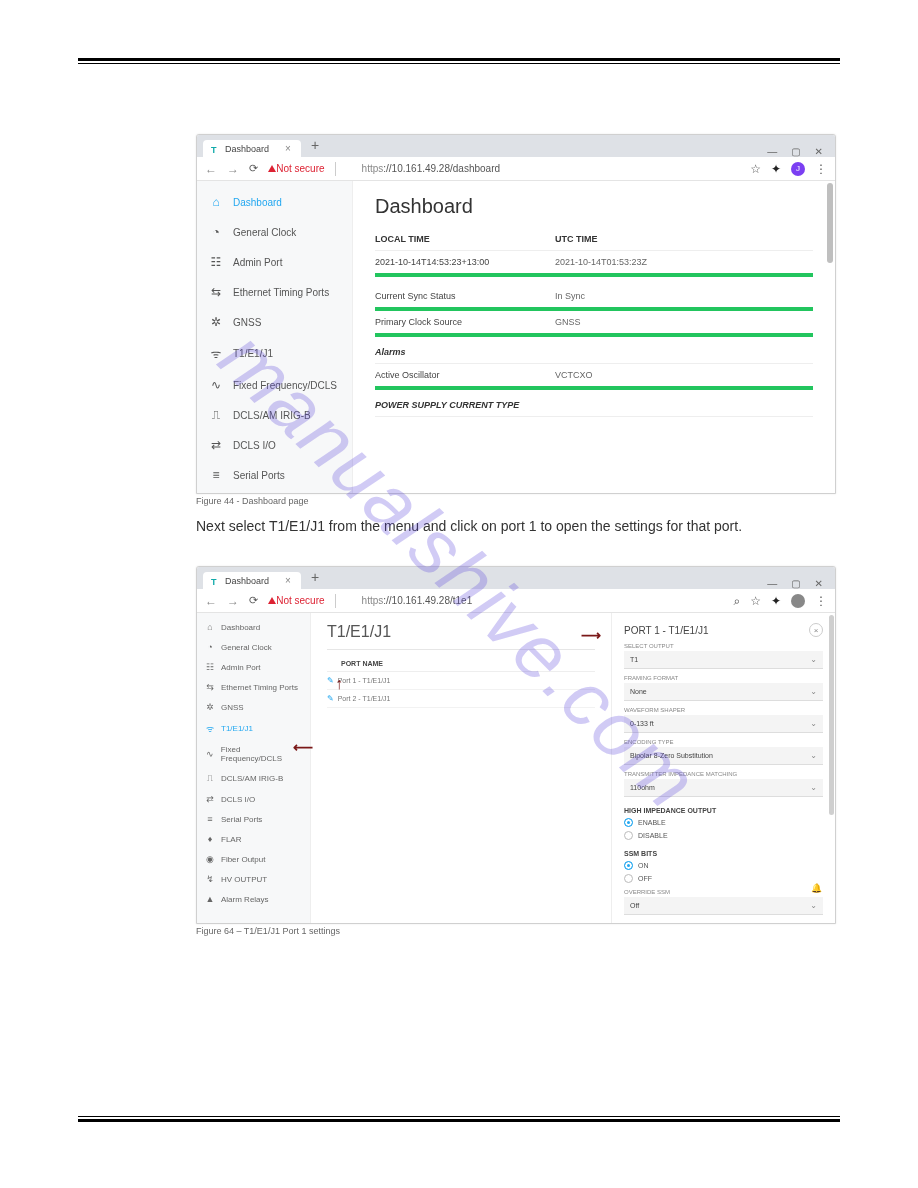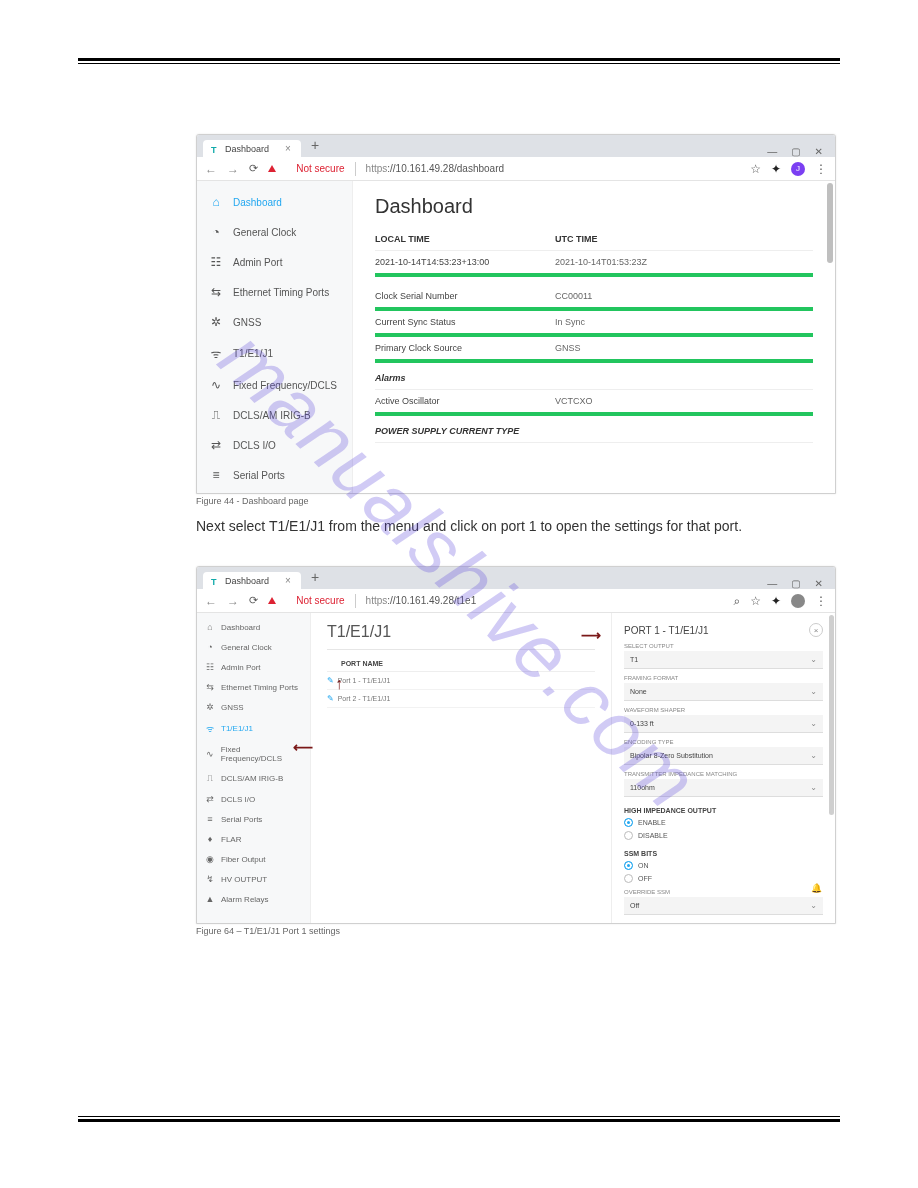--- a/index.html
+++ b/index.html
@@ -17,25 +17,25 @@
   .browser { border: 1px solid #d0d0d0; background: #fff; border-radius: 3px 3px 0 0; overflow: hidden; box-shadow: 0 0 2px rgba(0,0,0,.1); position: relative;}
   .tabbar { height: 22px; background: #dee1e6; display: flex; align-items: flex-end; padding-left: 6px; gap: 4px; }
   .tab { background: #fff; border-radius: 4px 4px 0 0; padding: 3px 10px 3px 8px; font-size: 9px; display:flex; align-items:center; gap:6px; color:#444;}
   .tab .t-icon { width:8px;height:8px; color:#1aa; font-weight:bold;}
   .tab .x { color:#888; font-size:10px; margin-left:10px;}
   .newtab { color:#666; font-size:14px; padding:0 6px 2px 6px; align-self:center;}
   .winctrl { margin-left:auto; display:flex; gap:14px; padding:4px 12px 0 0; color:#666; font-size:10px;}
   .addrbar { height:24px; background:#fff; border-bottom:1px solid #e4e4e4; display:flex; align-items:center; padding:0 8px; gap:10px; font-size:10px;}
   .navbtn { color:#888; font-size:12px;}
   .reload { color:#555; font-size:11px;}
-  .secure { color:#d23; display:flex; align-items:center; gap:20px;}
+  .secure { color:#d23; display:flex; align-items:center; gap:0;}
   .secure .tri { width:0;height:0;border-left:4px solid transparent;border-right:4px solid transparent;border-bottom:7px solid #d23;}
   .divider-v { width:1px; height:14px; background:#ccc;}
   .url { color:#555;}
-  .url .proto { color:#888;}
+  .url .proto { color:#888;margin-left:16px;}
   .addr-right { margin-left:auto; display:flex; align-items:center; gap:10px;}
   .star { color:#555; font-size:12px;}
   .ext { color:#222; font-size:12px;}
   .avatar { width:14px;height:14px;border-radius:50%;display:flex;align-items:center;justify-content:center;font-size:8px;color:#fff;}
   .avatar.purple{background:#7b3ff2;}
   .avatar.grey{background:#888;}
   .kebab { color:#555; font-size:12px; letter-spacing:0;}
 
   
   .app1 { display:flex; height:312px; }
@@ -178,24 +178,20 @@
           <div>LOCAL TIME</div>
           <div>UTC TIME</div>
         </div>
         <div class="kv">
           <div class="k">2021-10-14T14:53:23+13:00</div>
           <div class="v">2021-10-14T01:53:23Z</div>
         </div>
         <div style="height:8px"></div>
         <div id="kv1">
               <div class="kv">
-                <div class="k">Clock Serial Number</div>
-                <div class="v">CC00011</div>
-              </div>
-              <div class="kv">
                 <div class="k">Current Sync Status</div>
                 <div class="v">In Sync</div>
               </div>
               <div class="kv">
                 <div class="k">Primary Clock Source</div>
                 <div class="v">GNSS</div>
               </div>
             </div>
         <div class="subhead">Alarms</div>
         <div id="kv2">

